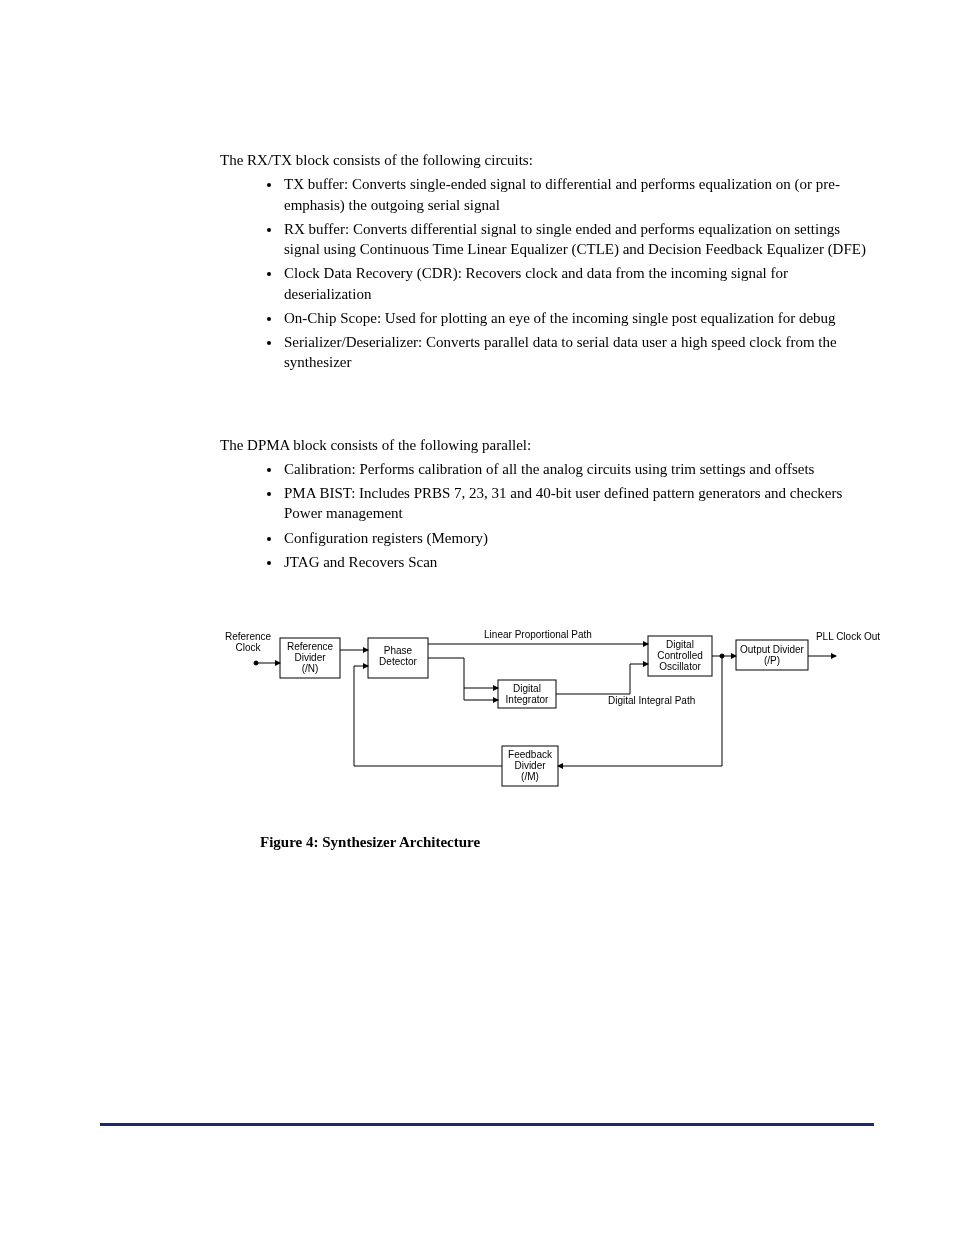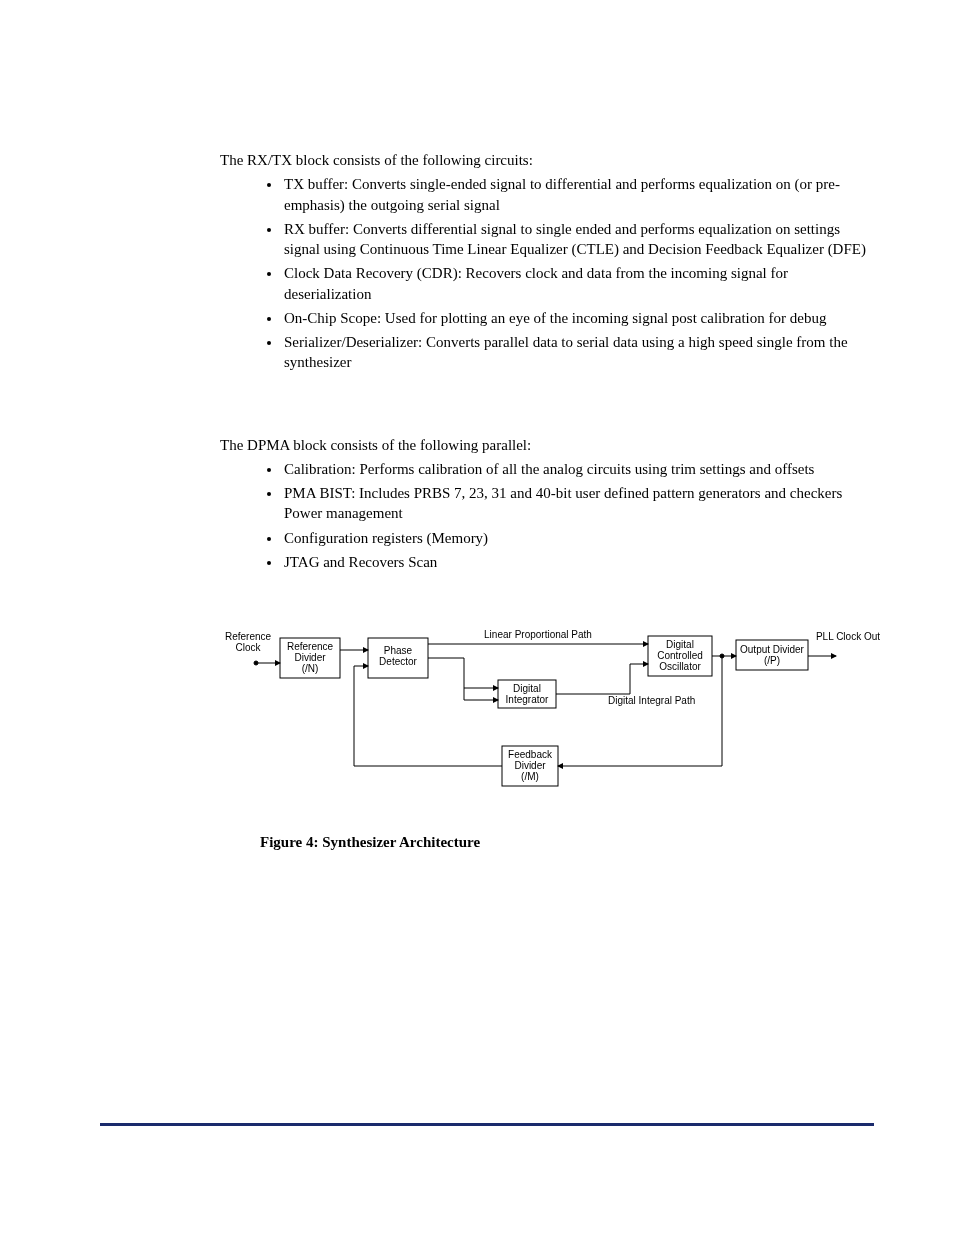--- a/index.html
+++ b/index.html
@@ -19,22 +19,22 @@
 <body>
 
 <div class="page">
   <div class="content">
 
     <p class="para">The RX/TX block consists of the following circuits:</p>
     <ul class="bullets">
       <li>TX buffer: Converts single-ended signal to differential and performs equalization on (or pre-emphasis) the outgoing serial signal</li>
       <li>RX buffer: Converts differential signal to single ended and performs equalization on settings signal using Continuous Time Linear Equalizer (CTLE) and Decision Feedback Equalizer (DFE)</li>
       <li>Clock Data Recovery (CDR): Recovers clock and data from the incoming signal for deserialization</li>
-      <li>On-Chip Scope: Used for plotting an eye of the incoming signal post calibration for debug</li>
-      <li>Serializer/Deserializer: Converts parallel data to serial data using a high speed single from the synthesizer</li>
+      <li>On-Chip Scope: Used for plotting an eye of the incoming single post equalization for debug</li>
+      <li>Serializer/Deserializer: Converts parallel data to serial data user a high speed clock from the synthesizer</li>
     </ul>
 
     <div class="gap"></div>
 
     <p class="para">The DPMA block consists of the following parallel:</p>
     <ul class="bullets">
       <li>Calibration: Performs calibration of all the analog circuits using trim settings and offsets</li>
       <li>PMA BIST: Includes PRBS 7, 23, 31 and 40-bit user defined pattern generators and checkers Power management</li>
       <li>Configuration registers (Memory)</li>
       <li>JTAG and Recovers Scan</li>

